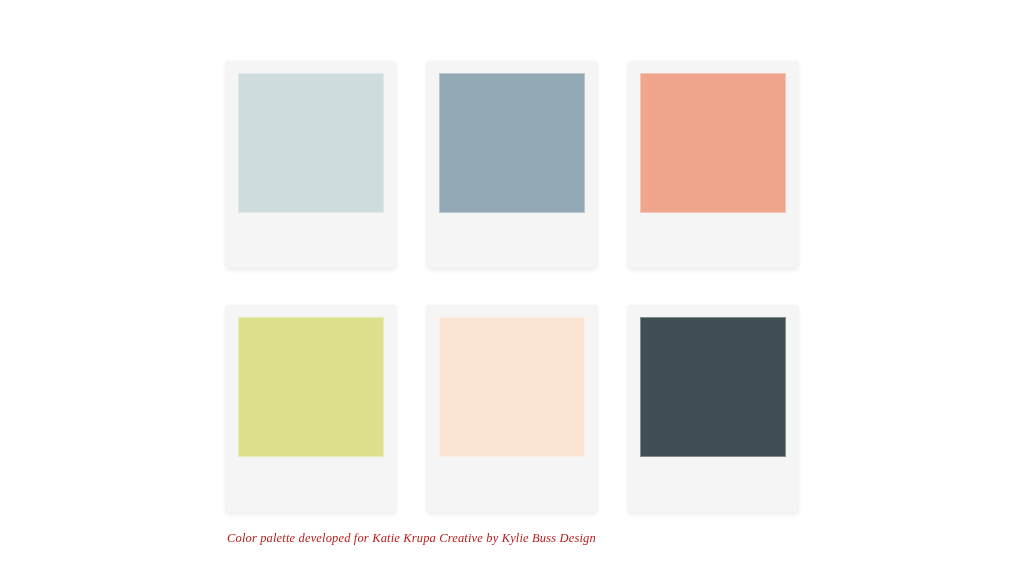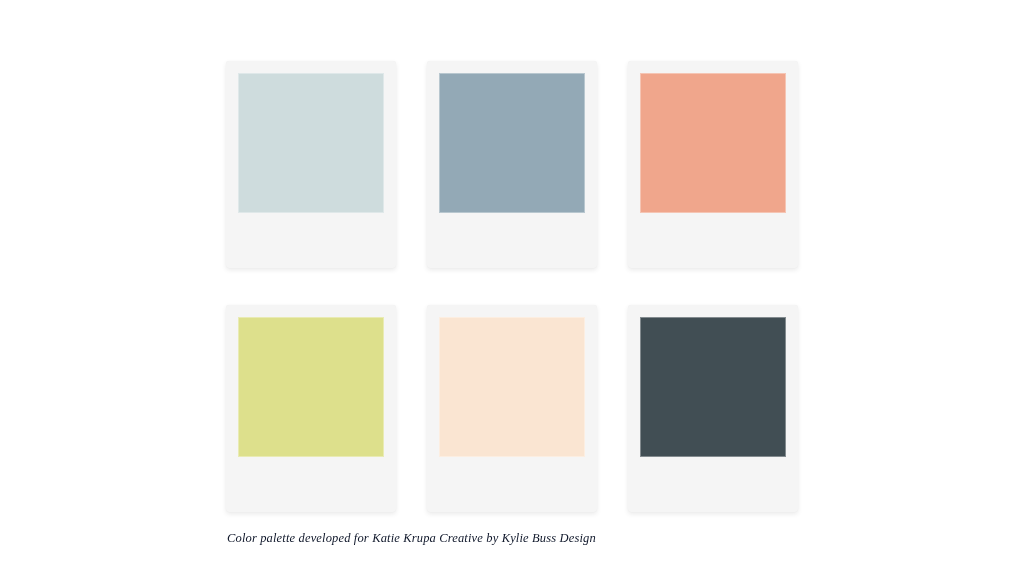--- a/index.html
+++ b/index.html
@@ -83,13 +83,13 @@
       <div class="color-chip" style="background-color: rgb(250, 229, 210);"></div>
     </div>
 
     <div class="polaroid-card" style="background-color: rgb(245, 245, 245);">
       <div class="color-chip" style="background-color: rgb(65, 78, 84);"></div>
     </div>
 
   </div>
 </div>
 
-<div class="caption" style="color: #0f172a;">Color palette developed for Katie Krupa Creative by Kylie Buss Design</div>
+<div class="caption" style="color: #b91c1c;">Color palette developed for Katie Krupa Creative by Kylie Buss Design</div>
 
 </body></html>

